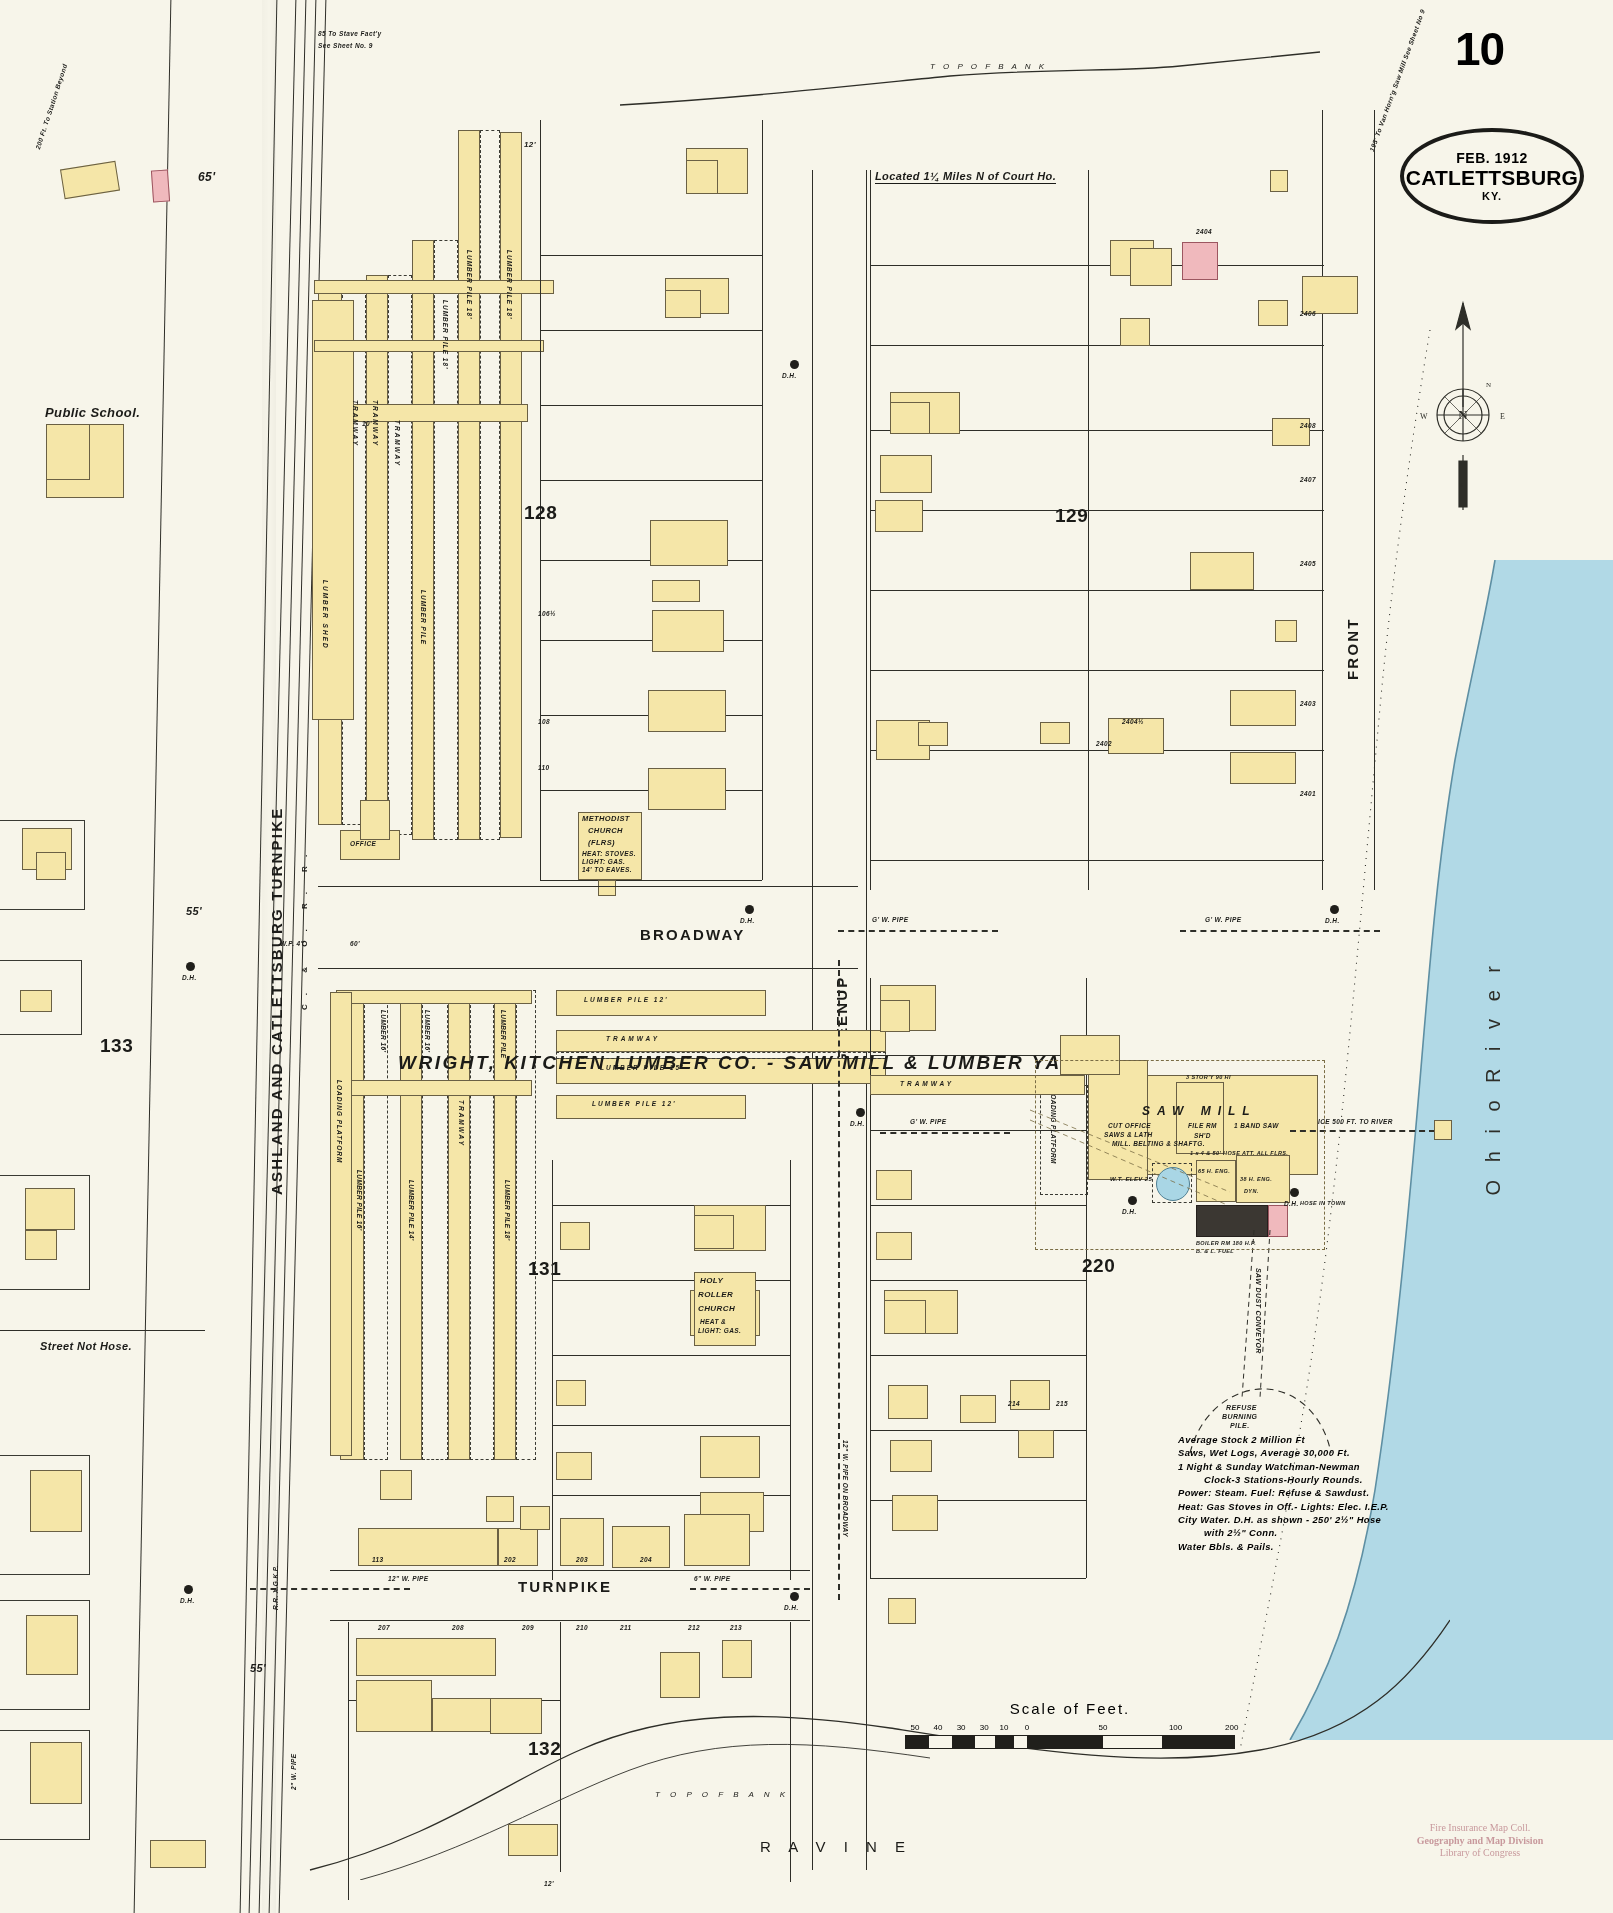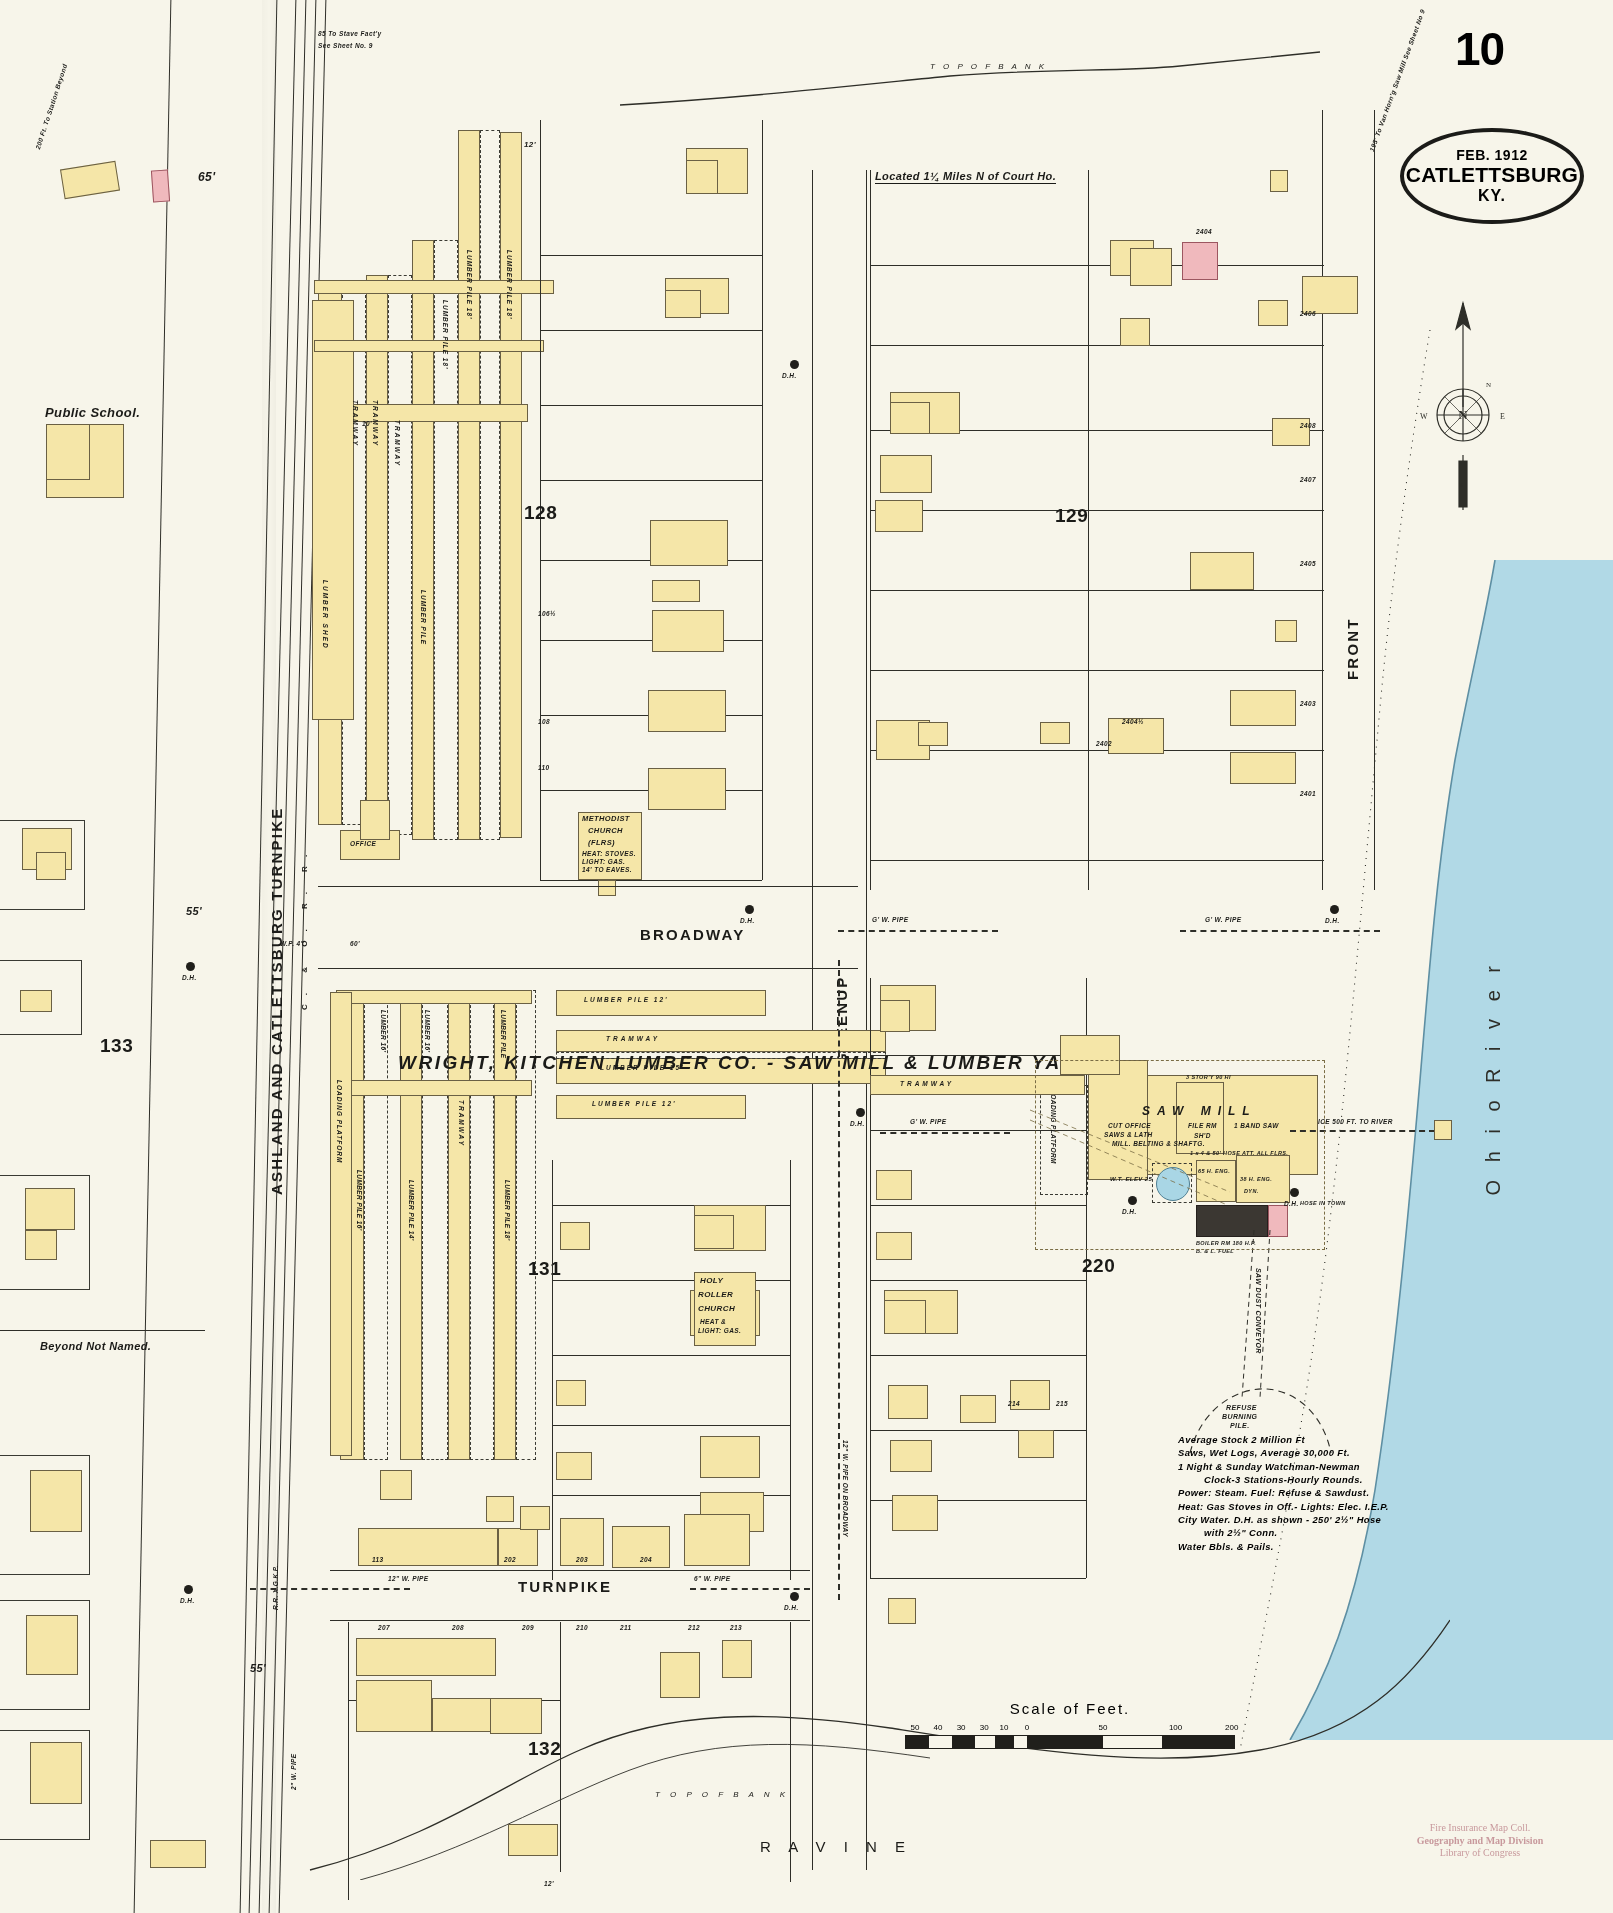--- a/index.html
+++ b/index.html
@@ -30,21 +30,21 @@
   .rail{position:absolute;background:#2e2e28;width:1px;}
   .dh{position:absolute;width:9px;height:9px;border-radius:50%;background:#201f1b;}
   .water{position:absolute;background:#a9d6e5;}
   .pipe{position:absolute;border-top:2px dashed #2e2e28;height:0;}
   .pipev{position:absolute;border-left:2px dashed #2e2e28;width:0;}
   #cartouche{position:absolute;left:1400px;top:128px;width:176px;height:88px;
     border:4px solid #1b1b18;border-radius:50%;background:#f7f5ea;
     display:flex;flex-direction:column;align-items:center;justify-content:center;}
   #cartouche .c1{font-size:14px;font-weight:700;letter-spacing:.5px;}
   #cartouche .c2{font-size:21px;font-weight:700;letter-spacing:.2px;}
-  #cartouche .c3{font-size:16px;font-weight:700;letter-spacing:1px;}
+  #cartouche .c3{font-size:11px;font-weight:700;letter-spacing:1px;}
   #sheetno{position:absolute;left:1455px;top:22px;font-size:46px;font-weight:700;letter-spacing:-1px;}
   #compass{position:absolute;left:1408px;top:295px;width:110px;height:220px;}
   #scalebox{position:absolute;left:905px;top:1700px;width:330px;}
   #scalebox .title{text-align:center;font-size:15px;letter-spacing:2px;margin-bottom:6px;}
   #scalebox .ticks{position:relative;height:12px;}
   #scalebox .ticks span{position:absolute;font-size:8px;transform:translateX(-50%);text-align:center;}
   .sbar{position:relative;height:12px;border:1px solid #201f1b;display:flex;background:#f7f5ea;}
   .sbar i{display:block;height:100%;}
   #notes{position:absolute;left:1178px;top:1433px;width:250px;line-height:1.42;font-size:9.4px;}
   #notes div{white-space:nowrap;}
@@ -146,21 +146,21 @@
   <div class="bldg" style="left:22px;top:828px;width:50px;height:42px;"></div>
   <div class="bldg" style="left:36px;top:852px;width:30px;height:28px;"></div>
 
   <div class="bldg" style="left:20px;top:990px;width:32px;height:22px;"></div>
   <div class="lot" style="left:-10px;top:960px;width:92px;height:75px;"></div>
 
   <div class="lot" style="left:-10px;top:1175px;width:100px;height:115px;"></div>
   <div class="bldg" style="left:25px;top:1188px;width:50px;height:42px;"></div>
   <div class="bldg" style="left:25px;top:1230px;width:32px;height:30px;"></div>
 
-  <div class="lbl hand tiny" style="left:40px;top:1340px;font-size:11px;">Beyond Not Named.</div>
+  <div class="lbl hand tiny" style="left:40px;top:1340px;font-size:11px;">Street Not Hose.</div>
   <div class="ln lnh" style="left:0;top:1330px;width:205px;"></div>
 
   <div class="lot" style="left:-10px;top:1455px;width:100px;height:120px;"></div>
   <div class="bldg" style="left:30px;top:1470px;width:52px;height:62px;"></div>
   <div class="lot" style="left:-10px;top:1600px;width:100px;height:110px;"></div>
   <div class="bldg" style="left:26px;top:1615px;width:52px;height:60px;"></div>
   <div class="lot" style="left:-10px;top:1730px;width:100px;height:110px;"></div>
   <div class="bldg" style="left:30px;top:1742px;width:52px;height:62px;"></div>
   <div class="bldg" style="left:150px;top:1840px;width:56px;height:28px;"></div>
 

